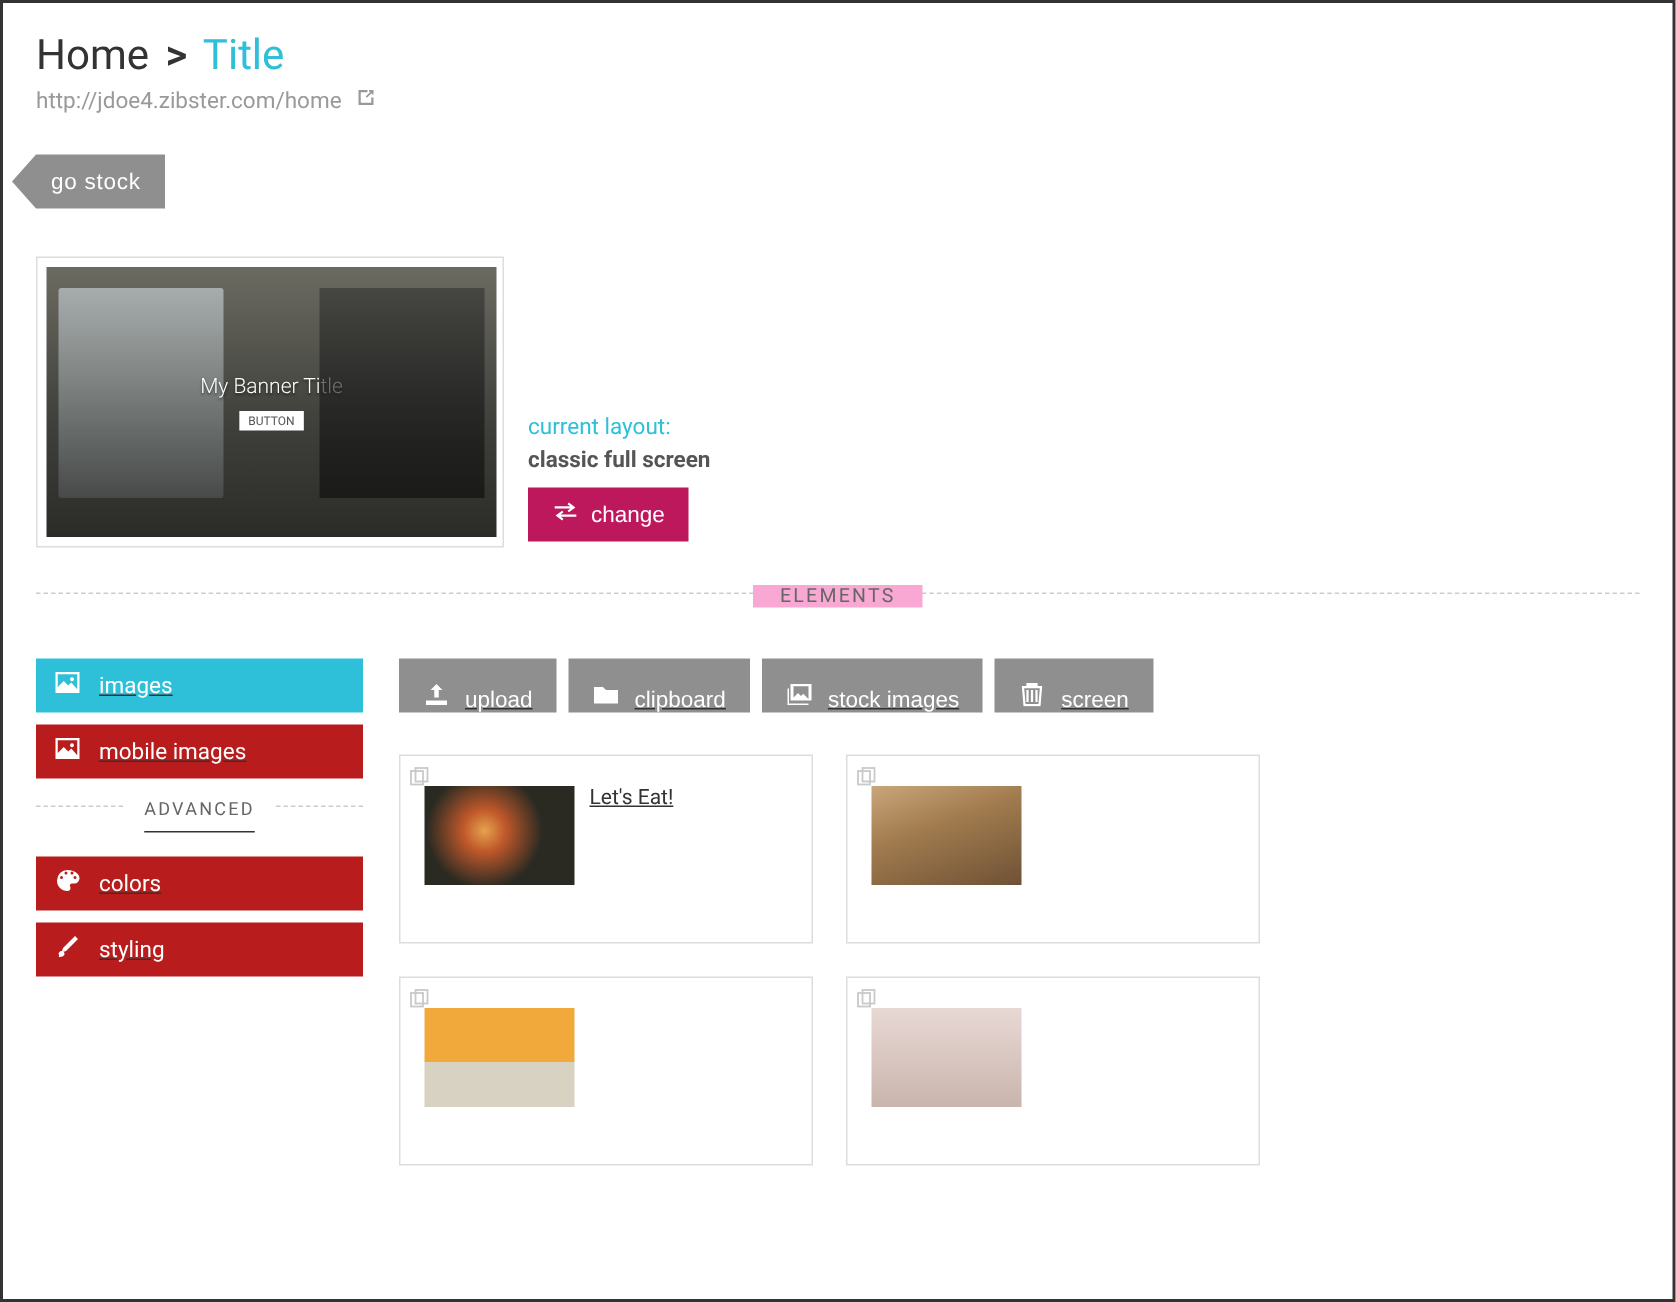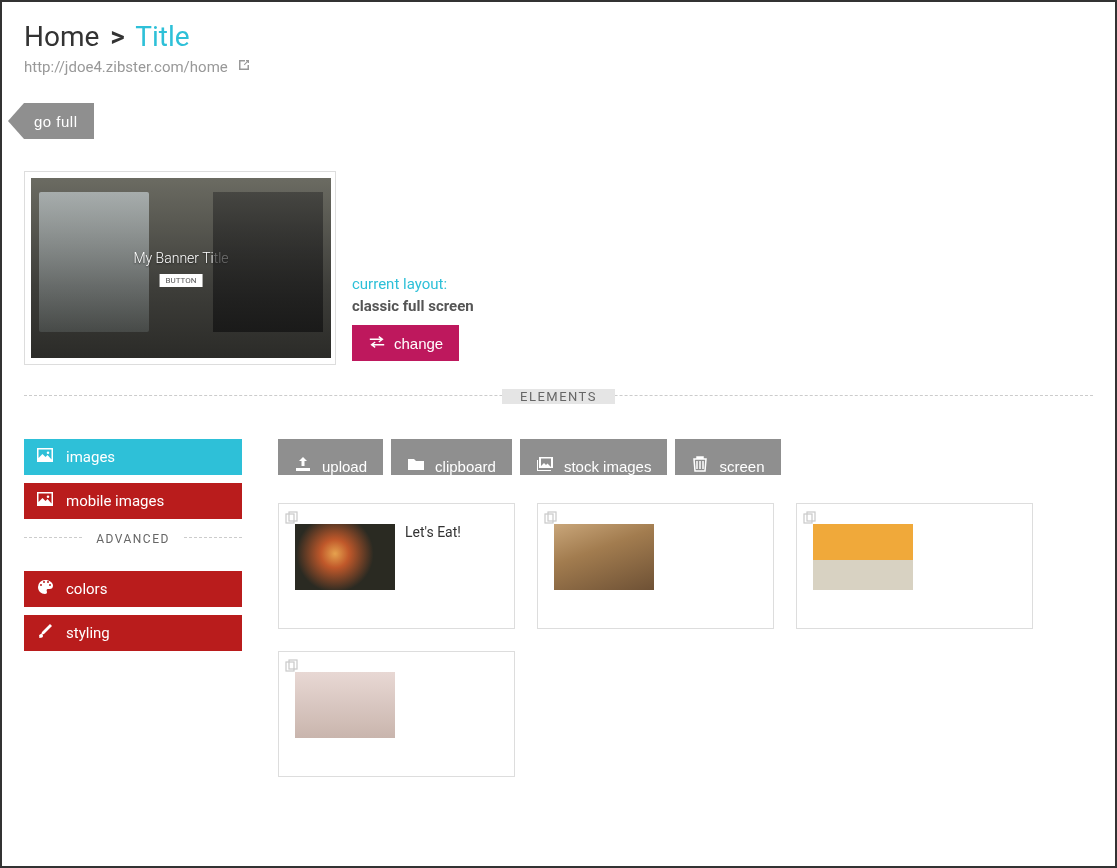--- a/index.html
+++ b/index.html
@@ -127,30 +127,31 @@
 
   .divider {
     border-top: 1px dashed #ccc;
     position: relative;
     text-align: center;
     margin-bottom: 24px;
   }
   .divider span {
     position: relative;
     top: -10px;
-    background: #e5e5e5;
+    background: #f9a8d4;
     padding: 0 18px;
     color: #666;
     font-size: 13px;
     letter-spacing: 1.5px;
   }
 
   .body-row {
     display: flex;
-    gap: 36px;
+    gap: 24px;
+    text-decoration: underline;
   }
   .sidebar {
     width: 218px;
     flex-shrink:0;
   }
   .side-item {
     display:flex;
     align-items:center;
     gap:12px;
     height:36px;
@@ -183,21 +184,21 @@
     height:36px; padding:0 16px; font-size:15px; cursor:pointer;
   }
   .tool-btn svg{width:18px;height:16px;fill:#fff;}
 
   .cards{
     display:flex;
     flex-wrap:wrap;
     gap:22px;
   }
   .card{
-    width:237px;
+    width:276px;
     height:126px;
     border:1px solid #ddd;
     position:relative;
     padding:20px 12px 12px 16px;
     display:flex;
     gap:10px;
     align-items:flex-start;
   }
   .copy-icon{
     position:absolute;
@@ -237,21 +238,21 @@
   <span>http://jdoe4.zibster.com/home</span>
   <span class="share-icon">
     <svg viewBox="0 0 16 16">
         <path d="M3 3h6v1.5H4.5v7h7V8H13v5H3V3zm7 0h3v3h-1.2V5L8.6 8.2 7.8 7.4 11 4.2H10V3z"></path>
       </svg>
   </span>
 </div>
 
 
 <button class="go-back">
-  <span>go full</span>
+  <span>go stock</span>
 </button>
 
 
 <div class="preview-row">
   <div class="preview-frame">
     <div class="preview-img">
       <div class="preview-caption">My Banner Title</div>
       <div class="preview-btn-inner">BUTTON</div>
     </div>
   </div>

